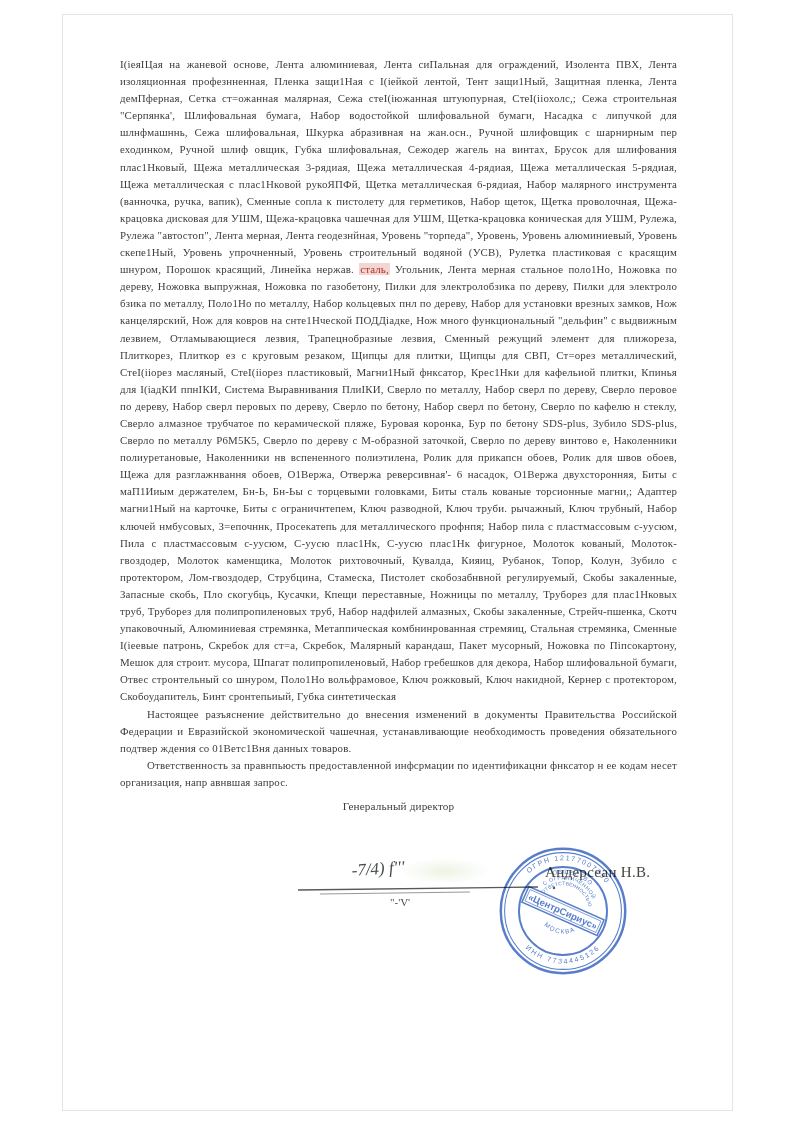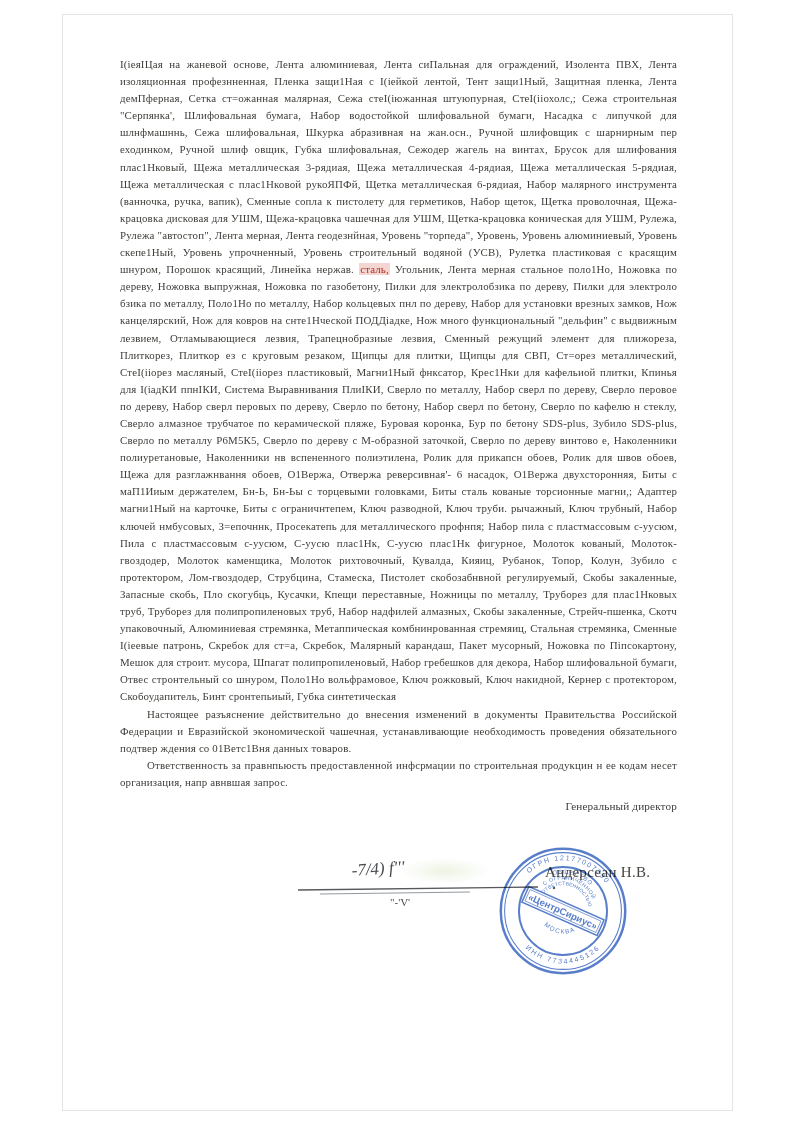--- a/index.html
+++ b/index.html
@@ -5,39 +5,39 @@
   html,body{margin:0;padding:0;background:#ffffff;}
   .sheet{position:relative;width:794px;height:1123px;background:#fff;overflow:hidden;
          font-family:"Liberation Serif","DejaVu Serif",serif;}
   .page-edge{position:absolute;left:62px;top:14px;width:669px;height:1095px;
          border:1px solid #e4e4e2;pointer-events:none;}
   .content{position:absolute;left:120px;top:56px;width:557px;color:#3e3d39;
          font-size:10.9px;line-height:17.1px;text-align:justify;letter-spacing:.15px;}
   .content p{margin:0;}
   .indent{text-indent:27px;}
   .hl{color:#b23228;background:#f3d6d1;padding:0 1px;}
-  .signer{margin-top:7px;font-size:11.2px;line-height:17.5px;text-align:right;}
+  .signer{margin-top:7px;font-size:11.2px;line-height:17.5px;text-align:center;}
   .sig-cluster{position:absolute;left:0;top:0;width:794px;height:1123px;pointer-events:none;}
   .sig-name{position:absolute;left:545px;top:864px;font-size:15px;color:#45443f;
          letter-spacing:.3px;}
   .sig-smudge{position:absolute;left:400px;top:858px;width:90px;height:26px;border-radius:50%;
          background:radial-gradient(ellipse at center,#edf3e3 0%,rgba(237,243,227,0) 70%);}
   .sig-svg{position:absolute;left:290px;top:846px;}
   .stamp-svg{position:absolute;left:496px;top:844px;opacity:.85;mix-blend-mode:multiply;}
 </style>
 </head>
 <body>
 
 <div class="sheet">
   <div class="page-edge"></div>
 
   <div class="content">
     <p><span>I(іеяIЦая на жаневой основе, Лента алюминиевая, Лента сиПальная для ограждений, Изолента ПВХ, Лента изоляционная профезнненная, Пленка защи1Ная с I(іейкой лентой, Тент защи1Ный, Защитная пленка, Лента демПферная, Сетка ст=ожанная малярная, Сежа стеI(іюжанная штуюпурная, СтеI(ііохолс,; Сежа строительная "Серпянка', Шлифовальная бумага, Набор водостойкой шлифовальной бумаги, Насадка с липучкой для шлнфмашннь, Сежа шлифовальная, Шкурка абразивная на жан.осн., Ручной шлифовщик с шарнирным пер еходинком, Ручной шлиф овщик, Губка шлифовальная, Сежодер жагель на винтах, Брусок для шлифования плас1Нковый, Щежа металлическая 3-рядиая, Щежа металлическая 4-рядиая, Щежа металлическая 5-рядиая, Щежа металлическая с плас1Нковой рукоЯПФй, Щетка металлическая 6-рядиая, Набор малярного инструмента (ванночка, ручка, вапик), Сменные сопла к пистолету для герметиков, Набор щеток, Щетка проволочная, Щежа-крацовка дисковая для УШМ, Щежа-крацовка чашечная для УШМ, Щетка-крацовка коническая для УШМ, Рулежа, Рулежа "автостоп", Лента мерная, Лента геодезнйная, Уровень "торпеда", Уровень, Уровень алюминиевый, Уровень скепе1Ный, Уровень упрочненный, Уровень строительный водяной (УСВ), Рулетка пластиковая с красящим шнуром, Порошок красящий, Линейка нержав. </span><span class="hl">сталь,</span><span> Угольник, Лента мерная стальное поло1Но, Ножовка по дереву, Ножовка выпружная, Ножовка по газобетону, Пилки для электролобзика по дереву, Пилки для электроло бзика по металлу, Поло1Но по металлу, Набор кольцевых пнл по дереву, Набор для установки врезных замков, Нож канцелярский, Нож для ковров на снте1Нческой ПОДДіадке, Нож много функциональный "дельфин" с выдвижным лезвием, Отламывающиеся лезвия, Трапецнобразиые лезвия, Сменный режущий элемент для плижореза, Плиткорез, Плиткор ез с круговым резаком, Щипцы для плитки, Щипцы для СВП, Ст=орез металлический, СтеI(ііорез масляный, СтеI(ііорез пластиковый, Магни1Ный фнксатор, Крес1Нки для кафельиой плитки, Кпинья для I(іадКИ ппнІКИ, Система Выравнивания ПлиІКИ, Сверло по металлу, Набор сверл по дереву, Сверло перовое по дереву, Набор сверл перовых по дереву, Сверло по бетону, Набор сверл по бетону, Сверло по кафелю н стеклу, Сверло алмазное трубчатое по керамической пляже, Буровая коронка, Бур по бетону SDS-plus, Зубило SDS-plus, Сверло по металлу Р6М5К5, Сверло по дереву с М-образной заточкой, Сверло по дереву винтово е, Наколенники полиуретановые, Наколенники нв вспененного полиэтилена, Ролик для прикапсн обоев, Ролик для швов обоев, Щежа для разглажнвання обоев, О1Вержа, Отвержа реверсивная'- 6 насадок, О1Вержа двухсторонняя, Биты с маП1Ииым держателем, Бн-Ь, Бн-Ьы с торцевыми головками, Биты сталь кованые торсионные магни,; Адаптер магни1Ный на карточке, Биты с ограничнтепем, Ключ разводной, Ключ труби. рычажный, Ключ трубный, Набор ключей нмбусовых, З=епочннк, Просекатепь для металлического профнпя; Набор пила с пластмассовым с-уусюм, Пила с пластмассовым с-уусюм, С-уусю плас1Нк, С-уусю плас1Нк фигурное, Молоток кованый, Молоток-гвоздодер, Молоток каменщика, Молоток рихтовочный, Кувалда, Кияиц, Рубанок, Топор, Колун, Зубило с протектором, Лом-гвоздодер, Струбцина, Стамеска, Пистолет скобозабнвной регулируемый, Скобы закаленные, Запасные скобь, Пло скогубць, Кусачки, Кпещи переставные, Ножницы по металлу, Труборез для плас1Нковых труб, Труборез для полипропиленовых труб, Набор надфилей алмазных, Скобы закаленные, Стрейч-пшенка, Скотч упаковочный, Алюминиевая стремянка, Метаппическая комбнинрованная стремяиц, Стальная стремянка, Сменные I(іеевые патронь, Скребок для ст=а, Скребок, Малярный карандаш, Пакет мусорный, Ножовка по Піпсокартону, Мешок для строит. мусора, Шпагат полипропиленовый, Набор гребешков для декора, Набор шлифовальной бумаги, Отвес стронтельный со шнуром, Поло1Но вольфрамовое, Ключ рожковый, Ключ накидной, Кернер с протектором, Скобоудапитель, Бинт сронтепьиый, Губка синтетическая</span></p>
     <p class="indent">Настоящее разъяснение действительно до внесения изменений в документы Правительства Российской Федерации и Евразийской экономической чашечная, устанавливающие необходимость проведения обязательного подтвер ждения со 01Ветс1Вня данных товаров.</p>
-    <p class="indent">Ответственность за правнпьюсть предоставленной инфсрмации по строительная продукцин н ее кодам несет организация, напр авнвшая запрос.</p>
+    <p class="indent">Ответственность за правнпьюсть предоставленной инфсрмации по идентификацни фнксатор н ее кодам несет организация, напр авнвшая запрос.</p>
     <div class="signer">
       <div>Генеральный директор</div>
     </div>
   </div>
 
   <div class="sig-cluster">
     <div class="sig-smudge"></div>
 
     <span class="sig-name">Андерсеан Н.В.</span>
 

